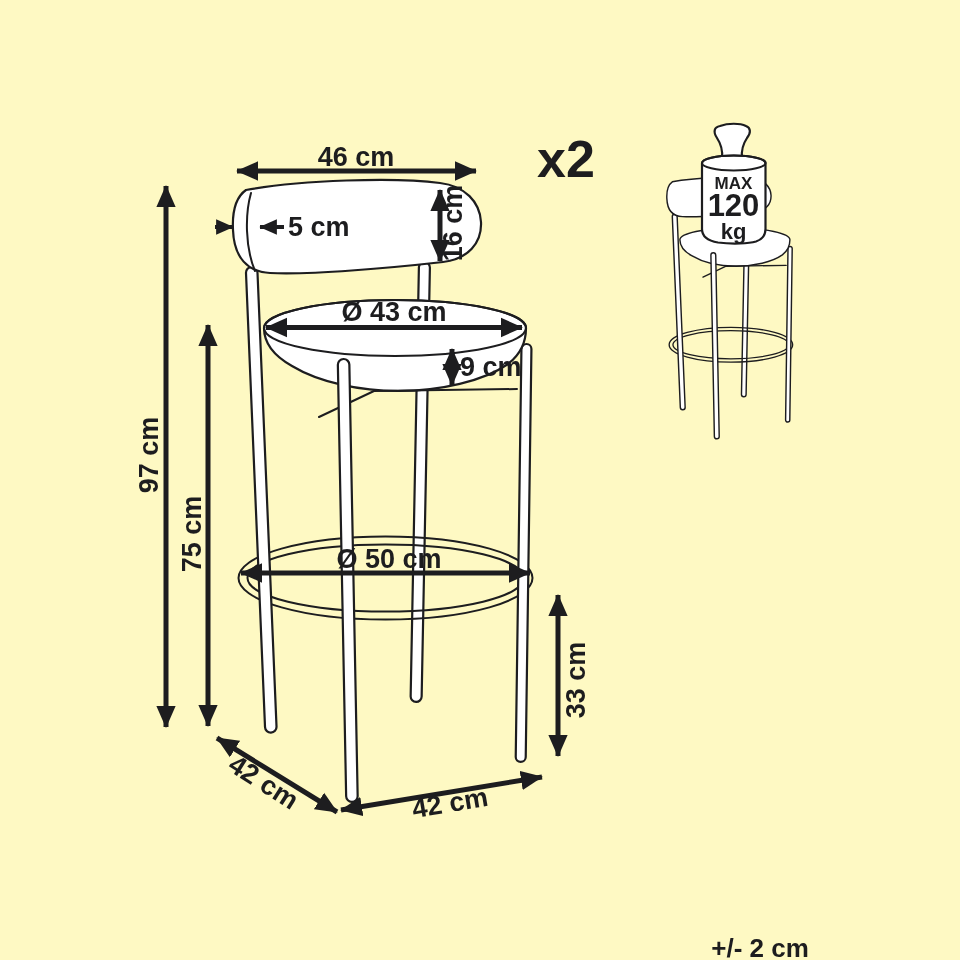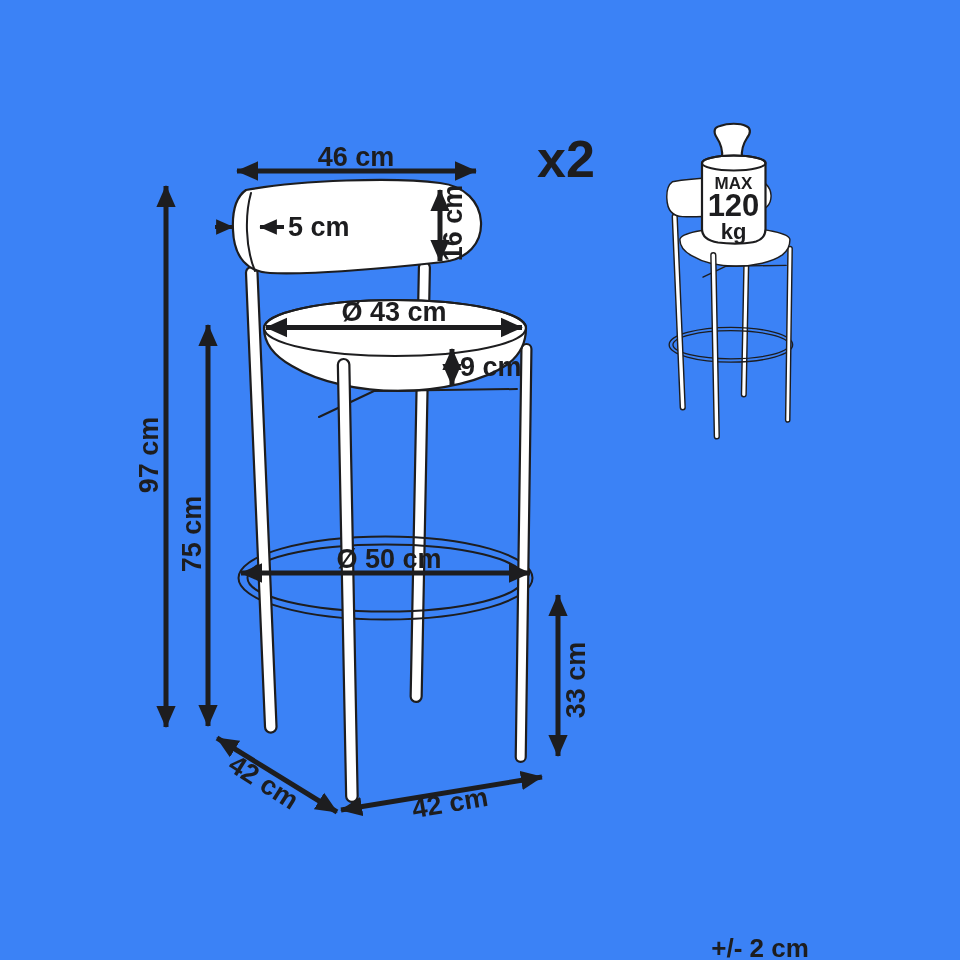--- a/index.html
+++ b/index.html
@@ -1,16 +1,16 @@
 <!DOCTYPE html>
 <html><head>
 <meta charset="utf-8">
 <style>
   html, body { margin: 0; padding: 0; background: #ffffff; }
-  .page { width: 960px; height: 960px; background: #3b82f6; position: relative; overflow: hidden; }
+  .page { width: 960px; height: 960px; background: #fef9c3; position: relative; overflow: hidden; }
   svg { display: block; }
   .outline { fill: #ffffff; stroke: #1d1d1f; stroke-width: 2.2; stroke-linejoin: round; stroke-linecap: round; }
   .thin    { fill: none;    stroke: #1d1d1f; stroke-width: 2;   stroke-linejoin: round; stroke-linecap: round; }
   .dim     { fill: none;    stroke: #1d1d1f; stroke-width: 5;   stroke-linecap: butt; }
   .dim-s   { fill: none;    stroke: #1d1d1f; stroke-width: 4;   stroke-linecap: butt; }
   .lbl  { font: 700 27px "Liberation Sans", sans-serif; fill: #1d1d1f; }
   .qty  { font: 700 52px "Liberation Sans", sans-serif; fill: #1d1d1f; }
   .tol  { font: 700 26px "Liberation Sans", sans-serif; fill: #1d1d1f; }
   .wmax { font: 700 17px "Liberation Sans", sans-serif; fill: #1d1d1f; }
   .w120 { font: 700 31px "Liberation Sans", sans-serif; fill: #1d1d1f; }

